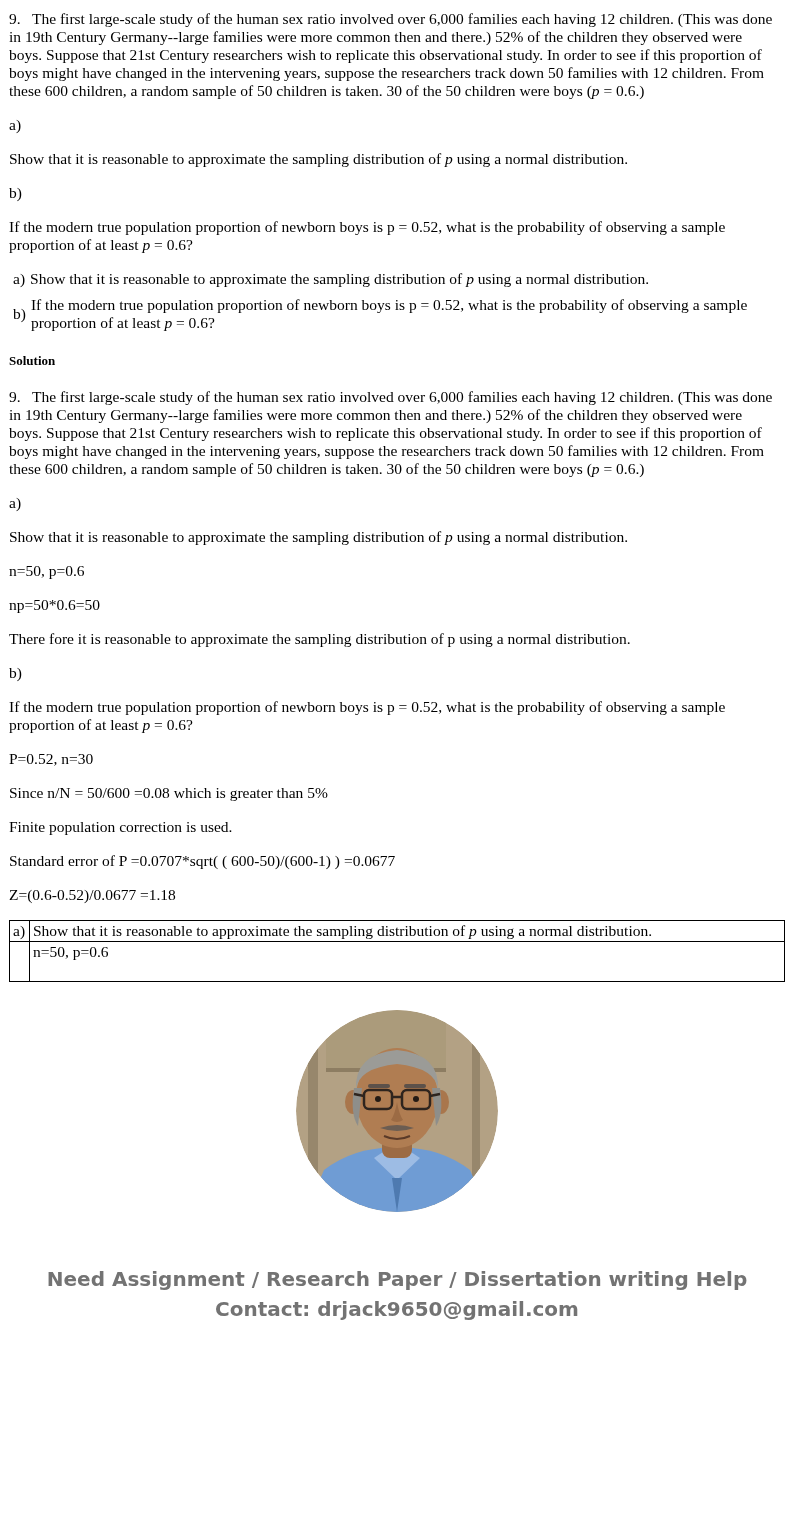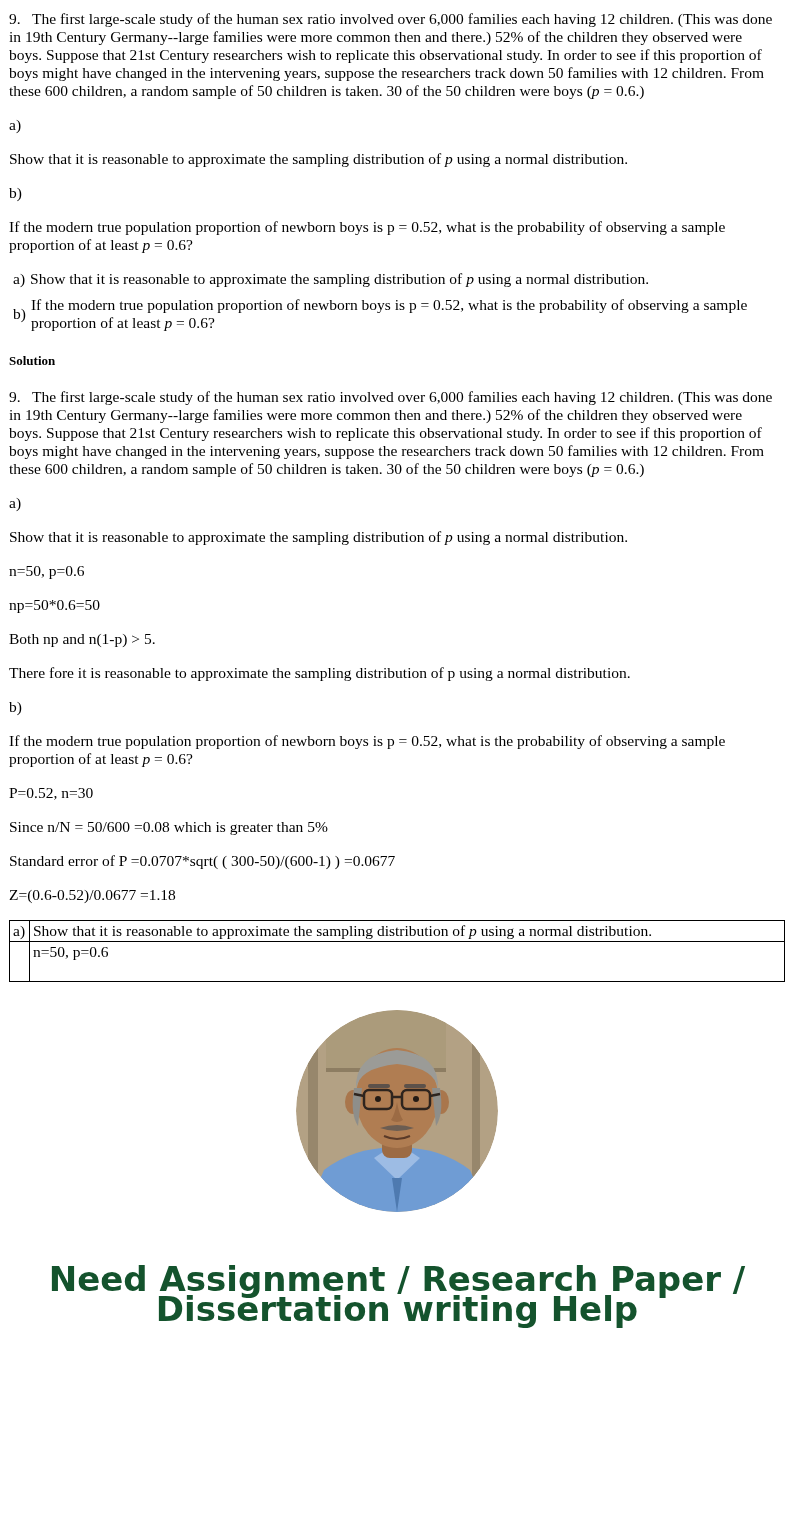--- a/index.html
+++ b/index.html
@@ -51,23 +51,23 @@
     height: 202px;
     border-radius: 50%;
     overflow: hidden;
   }
   .footer {
     margin: 52px auto 0 auto;
     max-width: 744px;
     text-align: center;
     font-family: "DejaVu Sans", sans-serif;
     font-weight: 700;
-    font-size: 34px;
+    font-size: 20px;
     line-height: 30px;
-    color: #14532d;
+    color: #737373;
   }
 </style>
 </head>
 <body>
 
 <div class="page">
 
   <p class="para"><span>9.   The first large-scale study of the human sex ratio involved over 6,000 families each having 12 children. (This was done in 19th Century Germany--large families were more common then and there.) 52% of the children they observed were boys. Suppose that 21st Century researchers wish to replicate this observational study. In order to see if this proportion of boys might have changed in the intervening years, suppose the researchers track down 50 families with 12 children. From these 600 children, a random sample of 50 children is taken. 30 of the 50 children were boys (</span><i>p</i><span> = 0.6.)</span></p>
 
   <p class="part-label">a)</p>
@@ -90,30 +90,30 @@
   <h3 class="solution-heading">Solution</h3>
 
   <p class="para"><span>9.   The first large-scale study of the human sex ratio involved over 6,000 families each having 12 children. (This was done in 19th Century Germany--large families were more common then and there.) 52% of the children they observed were boys. Suppose that 21st Century researchers wish to replicate this observational study. In order to see if this proportion of boys might have changed in the intervening years, suppose the researchers track down 50 families with 12 children. From these 600 children, a random sample of 50 children is taken. 30 of the 50 children were boys (</span><i>p</i><span> = 0.6.)</span></p>
 
   <p class="part-label">a)</p>
 
   <p class="para"><span>Show that it is reasonable to approximate the sampling distribution of </span><i>p</i><span> using a normal distribution.</span></p>
 
   <p class="para">n=50, p=0.6</p>
   <p class="para">np=50*0.6=50</p>
-  <p class="para">Both np and n(1-p) &gt; 5.</p>
   <p class="para">There fore it is reasonable to approximate the sampling distribution of p using a normal distribution.</p>
 
   <p class="part-label">b)</p>
 
   <p class="para"><span>If the modern true population proportion of newborn boys is p = 0.52, what is the probability of observing a sample proportion of at least </span><i>p</i><span> = 0.6?</span></p>
 
   <p class="para">P=0.52, n=30</p>
   <p class="para">Since n/N = 50/600 =0.08 which is greater than 5%</p>
-  <p class="para">Standard error of P =0.0707*sqrt( ( 300-50)/(600-1) ) =0.0677</p>
+  <p class="para">Finite population correction is used.</p>
+  <p class="para">Standard error of P =0.0707*sqrt( ( 600-50)/(600-1) ) =0.0677</p>
   <p class="para">Z=(0.6-0.52)/0.0677 =1.18</p>
 
   <table class="solution-table">
     <tbody>
         <tr>
       <td class="cell-label">a)</td>
       <td><span>Show that it is reasonable to approximate the sampling distribution of </span><i>p</i><span> using a normal distribution.</span></td>
     </tr>
     <tr class="row-tall">
       <td class="cell-label"></td>
@@ -167,15 +167,16 @@
 
         <path d="M84 118 Q101 112 118 118 Q101 124 84 118 Z" fill="#6b5d52"></path>
 
         <path d="M88 126 Q101 132 114 126" fill="none" stroke="#5a3a28" stroke-width="2"></path>
       </g>
     </svg>
   </div>
 
   <div class="footer">
     <div>Need Assignment / Research Paper / Dissertation writing Help</div>
+    <div>Contact: drjack9650@gmail.com</div>
   </div>
 
 </div>
 
 </body></html>

